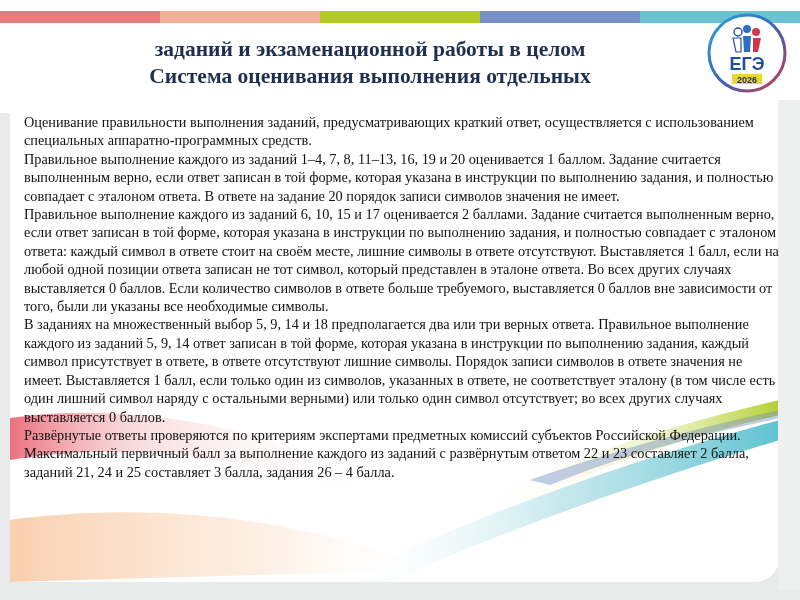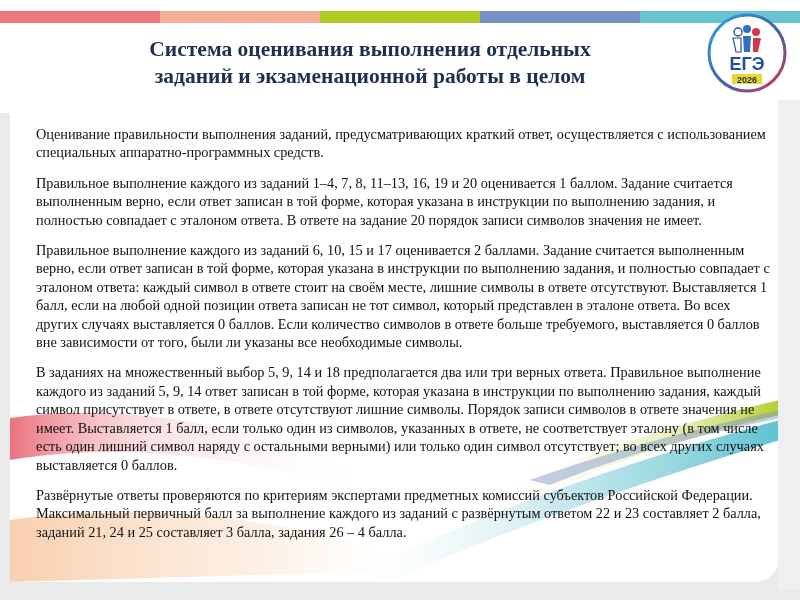--- a/index.html
+++ b/index.html
@@ -20,21 +20,21 @@
     .logo { position: absolute; left: 706px; top: 12px; width: 82px; height: 82px; }
     .card {
       position: absolute; left: 10px; top: 100px; width: 770px; height: 482px;
       background: #ffffff; border-radius: 0 0 26px 0; overflow: hidden;
     }
     .swoosh { position: absolute; pointer-events: none; }
     .content {
       position: absolute; left: 24px; top: 113px; width: 760px;
       color: #111111; font-size: 14.3px; line-height: 18.4px; z-index: 3;
     }
-    .content p { margin: 12px; }
+    .content p { margin: 0; }
     .right-fade { position: absolute; top: 100px; right: 0; width: 22px; height: 490px; background: #eef0f0; }
   </style>
 </head>
 <body>
 
 <div class="top-white"></div>
 <div class="stripe-bar">
   <div class="seg" style="background:#ec7880"></div>
   <div class="seg" style="background:#f6b09a"></div>
   <div class="seg" style="background:#b1cb24"></div>
@@ -72,22 +72,22 @@
     <path d="M0 420 C 150 400, 300 420, 420 470 L 0 482 Z" fill="url(#g-peach)"></path>
     <path d="M330 482 C 450 420, 620 360, 770 320 L 770 340 C 620 385, 470 440, 380 482 Z" fill="url(#g-cyan)"></path>
     <path d="M470 400 C 580 350, 680 320, 770 300 L 770 315 C 680 335, 590 365, 500 410 Z" fill="url(#g-green)"></path>
     <path d="M520 380 C 620 345, 700 325, 770 310 L 770 318 C 700 333, 620 352, 540 385 Z" fill="#7890c8" fill-opacity="0.45"></path>
   </svg>
 </div>
 
 <div class="right-fade"></div>
 
 <div class="title">
+  <div>заданий и экзаменационной работы в целом</div>
   <div>Система оценивания выполнения отдельных</div>
-  <div>заданий и экзаменационной работы в целом</div>
 </div>
 
 <div class="logo">
   <svg width="82" height="82" viewBox="0 0 82 82">
     <defs>
       <linearGradient id="ring" x1="0" y1="0" x2="1" y2="1">
         <stop offset="0" stop-color="#2aa7dd"></stop>
         <stop offset="0.55" stop-color="#3f5fb0"></stop>
         <stop offset="1" stop-color="#d6364a"></stop>
       </linearGradient>

